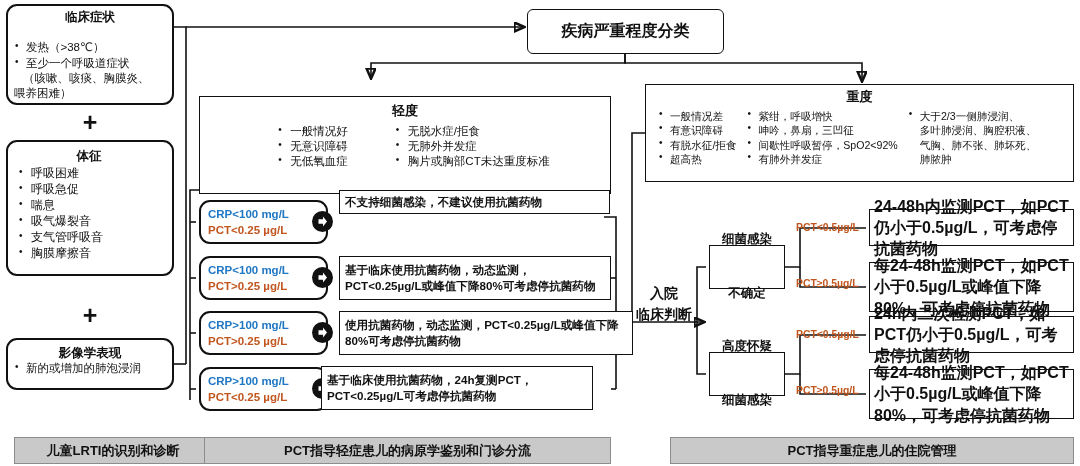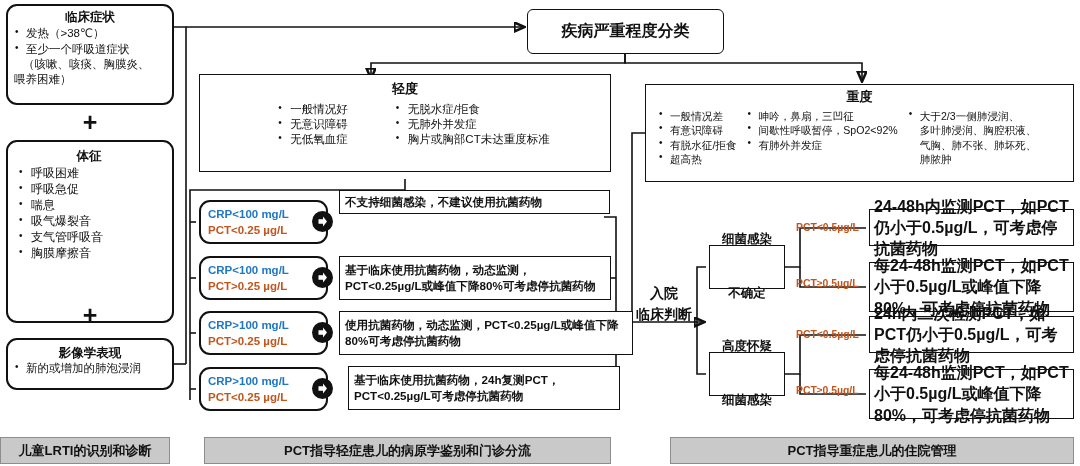--- a/index.html
+++ b/index.html
@@ -43,26 +43,26 @@
   .bullets li:before{
     content:"•";
     position:absolute;
     left:1px;
     top:-1px;
     font-size:10px;
   }
 
   
   #clinical-symptoms{ left:6px; top:4px; width:168px; height:101px; padding:4px 6px 0 6px; }
-  #clinical-symptoms .title{ font-size:12.5px; margin-bottom:2px; }
+  #clinical-symptoms .title{ font-size:12.5px; margin-bottom:16px; }
   #clinical-symptoms .bullets li{ font-size:11.5px; }
   #clinical-symptoms .wrapline{ font-size:11.5px; line-height:1.3; white-space:nowrap; }
   #clinical-symptoms .ind{ padding-left:9px; }
 
-  #signs{ left:6px; top:140px; width:168px; height:183px; padding:7px 8px 0 6px; }
+  #signs{ left:6px; top:140px; width:168px; height:136px; padding:7px 8px 0 6px; }
   #signs .title{ font-size:12.5px; margin-bottom:3px; }
   #signs .bullets li{ font-size:12px; padding-left:17px; }
   #signs .bullets li:before{ left:5px; }
 
   #imaging{ left:6px; top:338px; width:168px; height:52px; padding:6px 4px 0 4px; }
   #imaging .title{ font-size:12.5px; margin-bottom:1px; }
   #imaging .bullets li{ font-size:11.5px; padding-left:14px; }
   #imaging .bullets li:before{ left:3px; }
 
   .plus{
@@ -78,21 +78,21 @@
   #plus1{ top:110px; }
   #plus2{ top:303px; }
 
   
   #severity-classification{
     left:527px; top:9px; width:197px; height:45px;
     font-size:16px; font-weight:bold;border-radius:6px;
   }
 
   
-  #mild-box{ left:199px; top:74px; width:412px; height:98px; padding:7px 0 0 0; }
+  #mild-box{ left:199px; top:96px; width:412px; height:98px; padding:7px 0 0 0; }
   #mild-box .title{ font-size:13px; margin-bottom:5px; }
   #mild-cols{ display:flex; justify-content:center; gap:46px; padding-left:16px;}
   #mild-cols .bullets li{ font-size:11.5px; padding-left:14px; }
   #mild-cols .bullets li:before{ left:2px; }
 
   
   #severe-box{ left:645px; top:84px; width:429px; height:98px; padding:5px 0 0 0; }
   #severe-box .title{ font-size:13px; margin-bottom:4px; }
   #severe-cols{ display:flex; justify-content:flex-start; padding-left:12px; gap:10px; }
   #severe-cols .bullets li{ font-size:10.6px; padding-left:12px; line-height:1.36; }
@@ -136,21 +136,21 @@
     font-size:11.6px;
     font-weight:bold;
     line-height:1.34;
     padding:3px 5px;
     display:flex;
     align-items:center;
   }
   #rec1{ left:339px; top:190px; width:271px; height:24px; }
   #rec2{ left:339px; top:256px; width:272px; height:44px; }
   #rec3{ left:339px; top:311px; width:294px; height:44px; }
-  #rec4{ left:348px; top:366px; width:272px; height:44px; }
+  #rec4{ left:321px; top:366px; width:272px; height:44px; }
 
   
   .node{
     font-size:12.5px;
     font-weight:bold;
     line-height:1.25;
     text-align:center;
     border-width:1.8px;
     gap:38px;
   }
@@ -202,21 +202,21 @@
     box-sizing:border-box;
     background:#c9c9c9;
     border:1px solid #8d8d8d;
     color:#111;
     font-weight:bold;
     font-size:13px;
     display:flex;
     align-items:center;
     justify-content:center;
   }
-  #banner1{ left:0; top:437px; width:170px; height:27px; }
+  #banner1{ left:14px; top:437px; width:198px; height:27px; }
   #banner2{ left:204px; top:437px; width:407px; height:27px; }
   #banner3{ left:670px; top:437px; width:404px; height:27px; }
 
   
   #wires{ position:absolute; left:0; top:0; width:1080px; height:466px; pointer-events:none; }
   #wires path, #wires line{ fill:none; stroke:#111; stroke-width:1.6px; }
 </style>
 </head>
 <body>
 
@@ -315,20 +315,21 @@
   <div class="box" id="severe-box">
     <div class="title">重度</div>
     <div id="severe-cols">
       <ul class="bullets" id="severe-c1">
         <li>一般情况差</li>
         <li>有意识障碍</li>
         <li>有脱水征/拒食</li>
         <li>超高热</li>
       </ul>
       <ul class="bullets" id="severe-c2">
+        <li>紫绀，呼吸增快</li>
         <li>呻吟，鼻扇，三凹征</li>
         <li>间歇性呼吸暂停，SpO2&lt;92%</li>
         <li>有肺外并发症</li>
       </ul>
       <div id="severe-c3">
         <ul class="bullets">
           <li>大于2/3一侧肺浸润、</li>
         </ul>
         <div class="sub">多叶肺浸润、胸腔积液、</div>
         <div class="sub">气胸、肺不张、肺坏死、</div>

